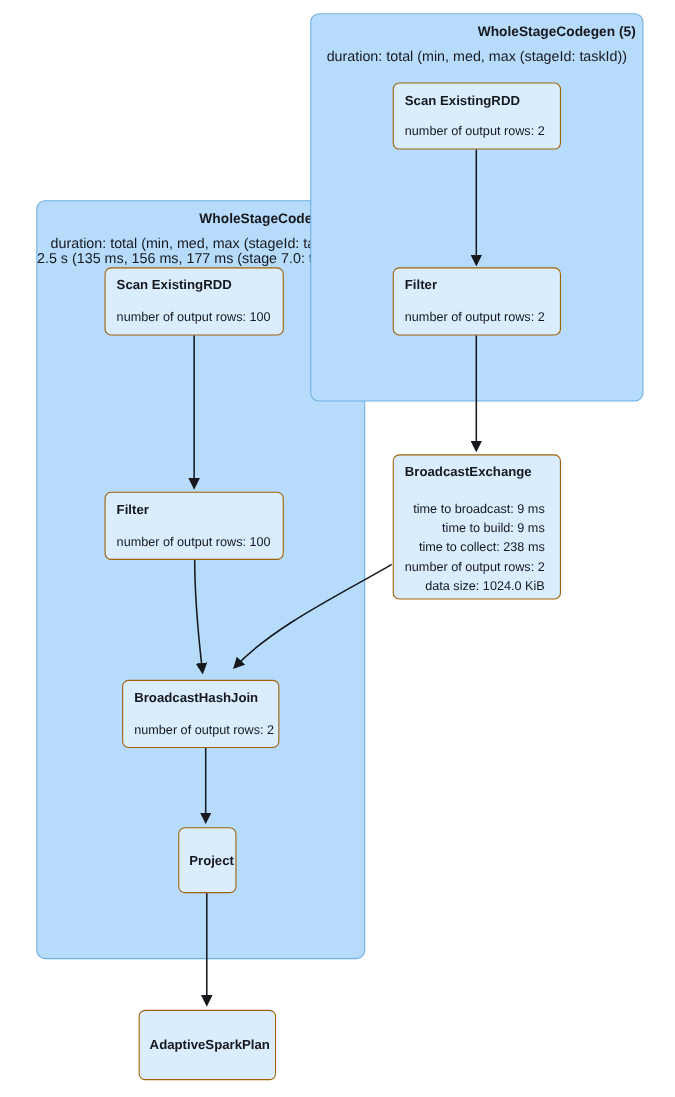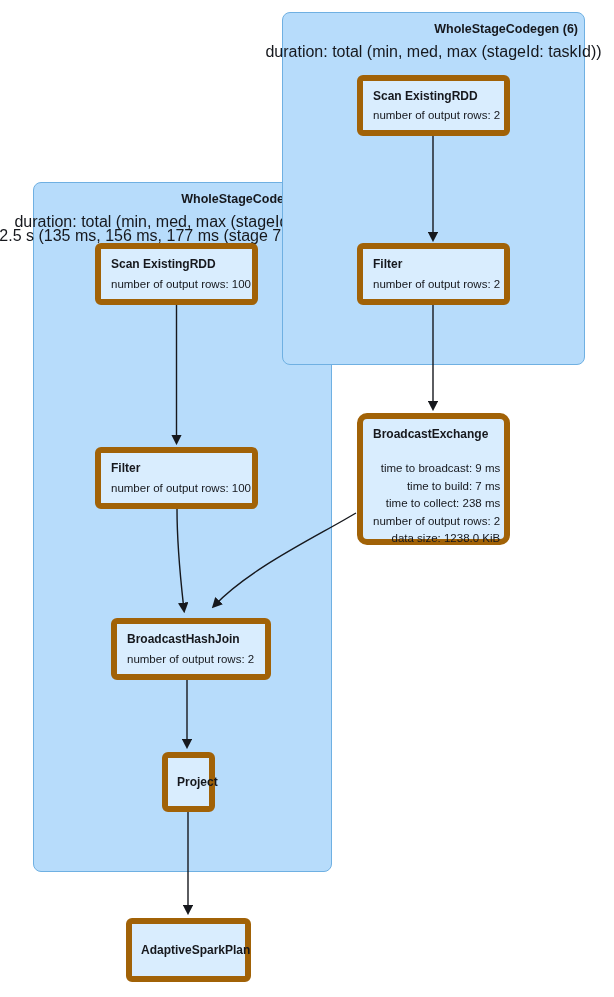--- a/index.html
+++ b/index.html
@@ -24,29 +24,29 @@
     top: 9px;
     right: 6px;
     font-size: 12.5px;
     font-weight: bold;
     white-space: nowrap;
   }
   .cluster-dur {
     position: absolute;
     left: 50%;
     transform: translateX(-50%);
-    font-size: 16px;
+    font-size: 13px;
     white-space: nowrap;
   }
   .dur1 { top: 30px; }
   .dur2 { top: 44px; }
   .node {
     position: absolute;
     background: #d9edfe;
-    border: 6px solid #a16207;
+    border: 1px solid #a16207;
     border-radius: 6px;
     box-sizing: border-box;
   }
   .node-title {
     position: absolute;
     top: 8px;
     left: 10px;
     font-size: 12px;
     font-weight: bold;
     white-space: nowrap;
@@ -76,22 +76,22 @@
     white-space: nowrap;
   }
   
   #cluster-wsc2 { left: 33px;  top: 182px; width: 299px; height: 690px; z-index: 1; }
   #cluster-wsc1 { left: 282px; top: 12px;  width: 303px; height: 353px; z-index: 2; }
   
   #node-scan1   { left: 357px; top: 75px;  width: 153px; height: 61px;  z-index: 3; }
   #node-filter1 { left: 357px; top: 243px; width: 153px; height: 62px;  z-index: 3; }
   #node-scan2   { left: 95px;  top: 243px; width: 163px; height: 62px;  z-index: 3; }
   #node-filter2 { left: 95px;  top: 447px; width: 163px; height: 62px;  z-index: 3; }
-  #node-bex     { left: 357px; top: 413px; width: 153px; height: 132px; z-index: 3; border-radius: 10px; }
-  #node-bhj     { left: 111px; top: 618px; width: 160px; height: 62px;  z-index: 3; }
+  #node-bex     { left: 357px; top: 413px; width: 153px; height: 132px; z-index: 3; }
+  #node-bhj     { left: 111px; top: 618px; width: 143px; height: 62px;  z-index: 3; }
   #node-project { left: 162px; top: 752px; width: 53px;  height: 60px;  z-index: 3; }
   #node-asp     { left: 126px; top: 918px; width: 125px; height: 64px;  z-index: 3; }
   svg.edges {
     position: absolute;
     left: 0; top: 0;
     width: 614px; height: 997px;
     z-index: 4;
     pointer-events: none;
   }
   svg.edges path.edge {
@@ -105,21 +105,21 @@
 
 <div class="canvas">
 
   <div class="cluster" id="cluster-wsc2">
     <div class="cluster-title">WholeStageCodegen (2)</div>
     <div class="cluster-dur dur1">duration: total (min, med, max (stageId: taskId))</div>
     <div class="cluster-dur dur2">2.5 s (135 ms, 156 ms, 177 ms (stage 7.0: task 38))</div>
   </div>
 
   <div class="cluster" id="cluster-wsc1">
-    <div class="cluster-title">WholeStageCodegen (6)</div>
+    <div class="cluster-title">WholeStageCodegen (5)</div>
     <div class="cluster-dur dur1">duration: total (min, med, max (stageId: taskId))</div>
   </div>
 
   <div class="node" id="node-scan1">
     <div class="node-title">Scan ExistingRDD</div>
     <div class="node-metric">number of output rows: 2</div>
   </div>
 
   <div class="node" id="node-filter1">
     <div class="node-title">Filter</div>
@@ -133,24 +133,24 @@
 
   <div class="node" id="node-filter2">
     <div class="node-title">Filter</div>
     <div class="node-metric">number of output rows: 100</div>
   </div>
 
   <div class="node" id="node-bex">
     <div class="node-title">BroadcastExchange</div>
     <div class="node-metrics">
       <div>time to broadcast: 9 ms</div>
-      <div>time to build: 7 ms</div>
+      <div>time to build: 9 ms</div>
       <div>time to collect: 238 ms</div>
       <div>number of output rows: 2</div>
-      <div>data size: 1238.0 KiB</div>
+      <div>data size: 1024.0 KiB</div>
     </div>
   </div>
 
   <div class="node" id="node-bhj">
     <div class="node-title">BroadcastHashJoin</div>
     <div class="node-metric">number of output rows: 2</div>
   </div>
 
   <div class="node label-only" id="node-asp">
     <span>AdaptiveSparkPlan</span>

